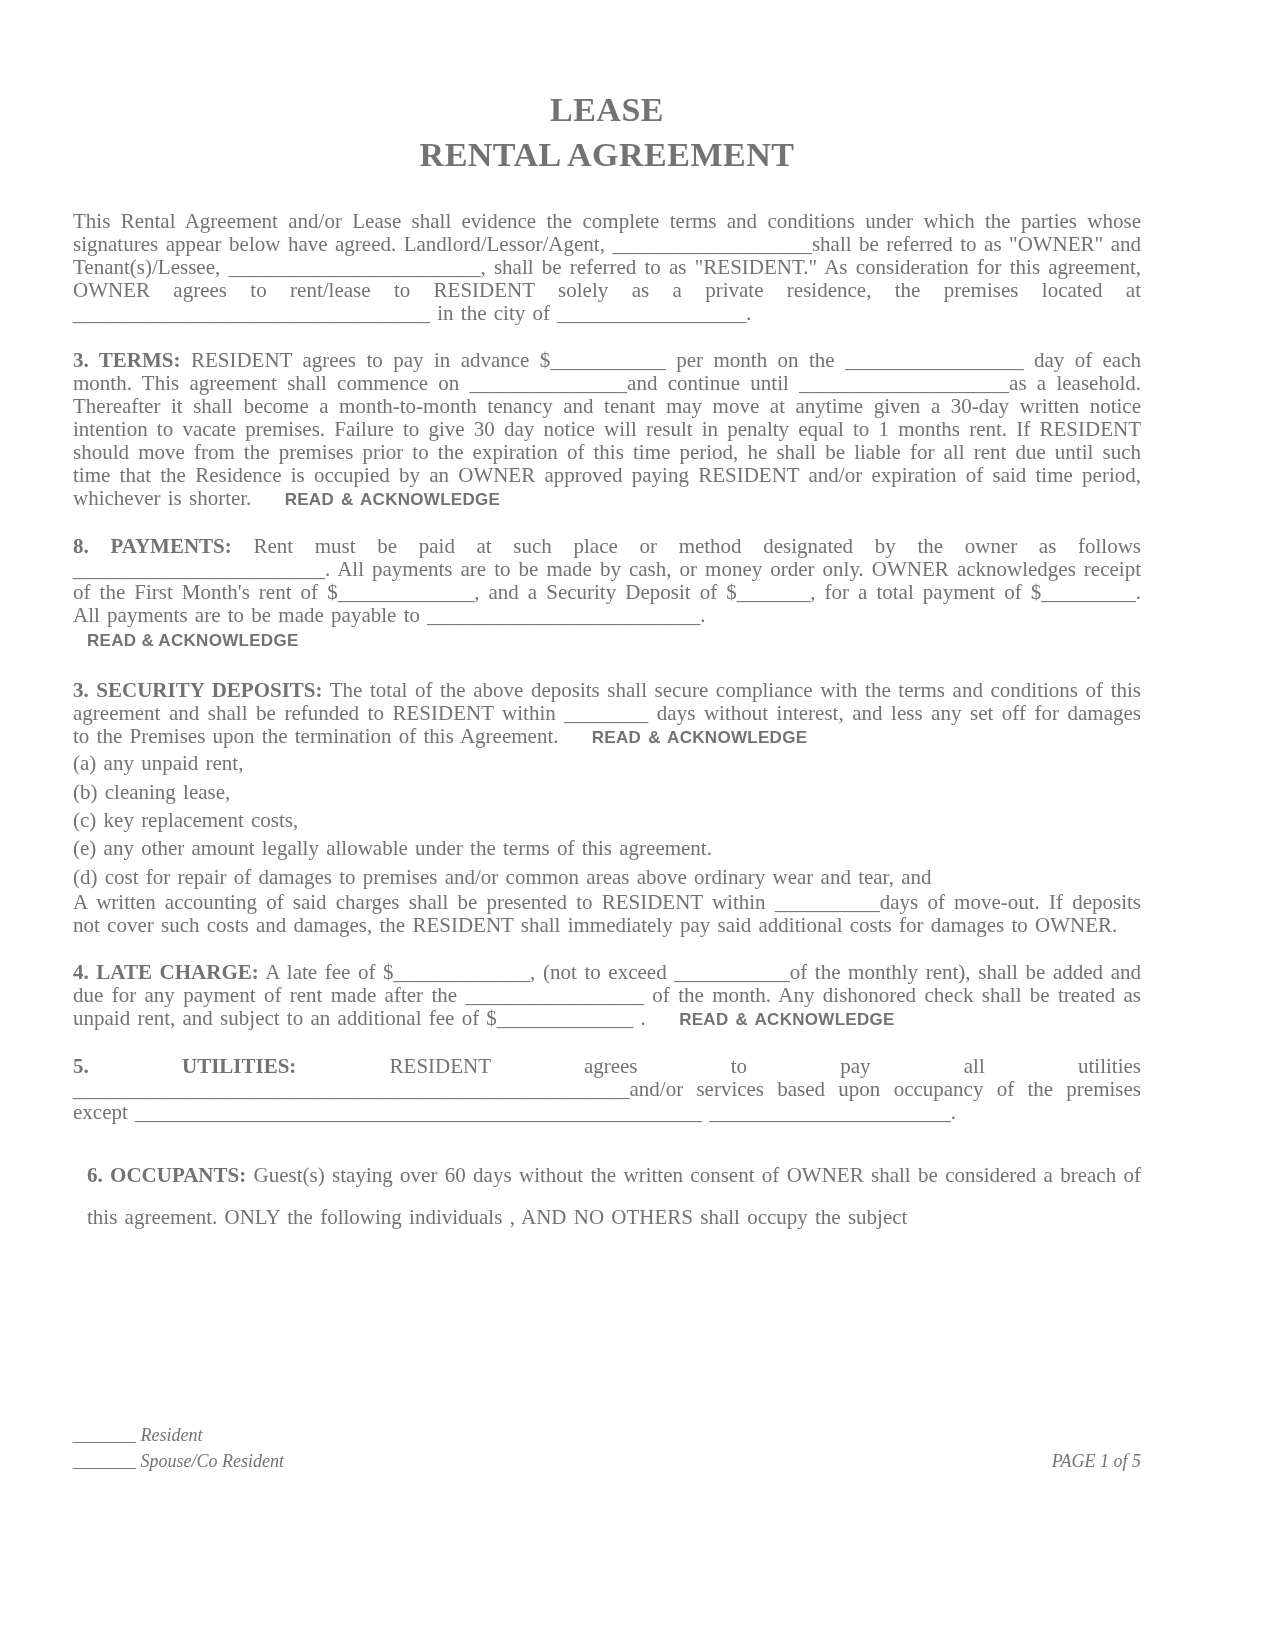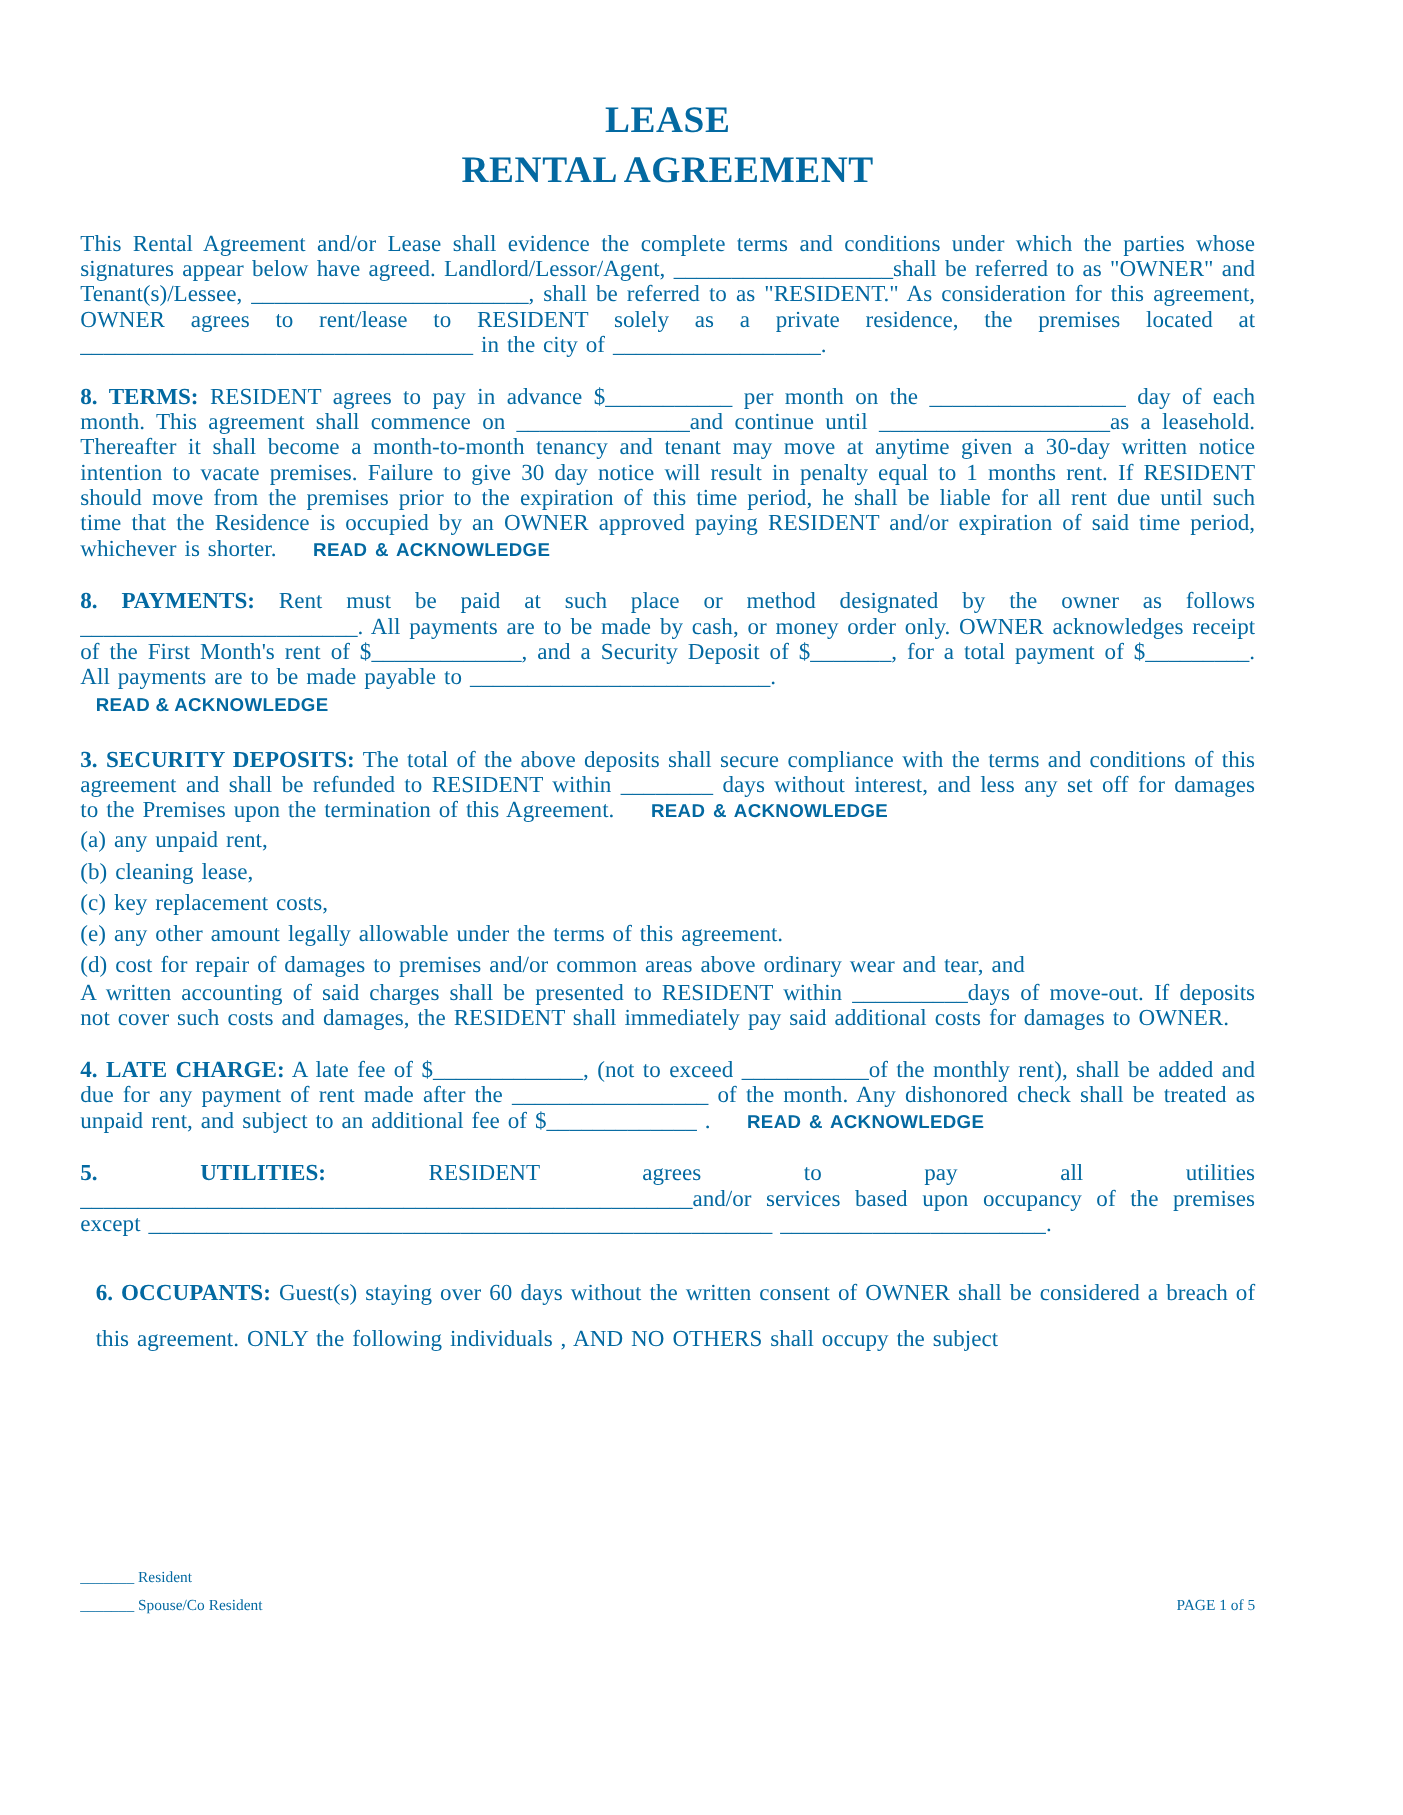--- a/index.html
+++ b/index.html
@@ -6,21 +6,21 @@
     margin: 0;
     padding: 0;
     background: #ffffff;
   }
   .page {
     position: relative;
     width: 1275px;
     height: 1650px;
     margin: 0 auto;
     background: #ffffff;
-    color: #0369a1;
+    color: #737373;
     font-family: "Liberation Serif", serif;
     font-size: 21px;
     box-sizing: border-box;
     padding: 88px 134px 0 73px;
     overflow: hidden;
   }
   .title {
     text-align: center;
     font-weight: bold;
     font-size: 34px;
@@ -60,39 +60,40 @@
   }
   .utilities { margin-bottom: 30px; }
   .footer {
     position: absolute;
     left: 73px;
     right: 134px;
     bottom: 176px;
     display: flex;
     justify-content: space-between;
     align-items: flex-end;
-    font-size: 14px;
+    font-size: 18px;
     line-height: 26px;
+    font-style: italic;
   }
   .footer-left div { white-space: nowrap; }
   .footer-right { white-space: nowrap; }
 </style>
 </head>
 <body>
 
 <div class="page">
 
   <div class="title">
     <div>LEASE</div>
     <div>RENTAL AGREEMENT</div>
   </div>
 
   <p class="para">This Rental Agreement and/or Lease shall evidence the complete terms and conditions under which the parties whose signatures appear below have agreed. Landlord/Lessor/Agent, ___________________shall be referred to as "OWNER" and Tenant(s)/Lessee, ________________________, shall be referred to as "RESIDENT." As consideration for this agreement, OWNER agrees to rent/lease to RESIDENT solely as a private residence, the premises located at __________________________________ in the city of __________________.</p>
 
-  <p class="para"><span class="hd">8. TERMS:</span>
+  <p class="para"><span class="hd">3. TERMS:</span>
     <span>RESIDENT agrees to pay in advance $___________ per month on the _________________ day of each month. This agreement shall commence on _______________and continue until ____________________as a leasehold. Thereafter it shall become a month-to-month tenancy and tenant may move at anytime given a 30-day written notice intention to vacate premises.  Failure to give 30 day notice will result in penalty equal to 1 months rent. If RESIDENT should move from the premises prior to the expiration of this time period, he shall be liable for all rent due until such time that the Residence is occupied by an OWNER approved paying RESIDENT and/or expiration of said time period, whichever is shorter.</span>
     <span class="ack ack-inline">READ &amp; ACKNOWLEDGE</span></p>
 
   <div class="sec-block">
     <p class="para mb0"><span class="hd">8. PAYMENTS:</span>
       <span>Rent must be paid at such place or method designated by the owner as follows ________________________. All payments are to be made by cash, or money order only. OWNER acknowledges receipt of the First Month's rent of $_____________, and a Security Deposit of $_______, for a total payment of $_________. All payments are to be made payable to __________________________.</span></p>
     <div class="ack ack-own-line">READ &amp; ACKNOWLEDGE</div>
   </div>
 
   <div class="sec-block">

